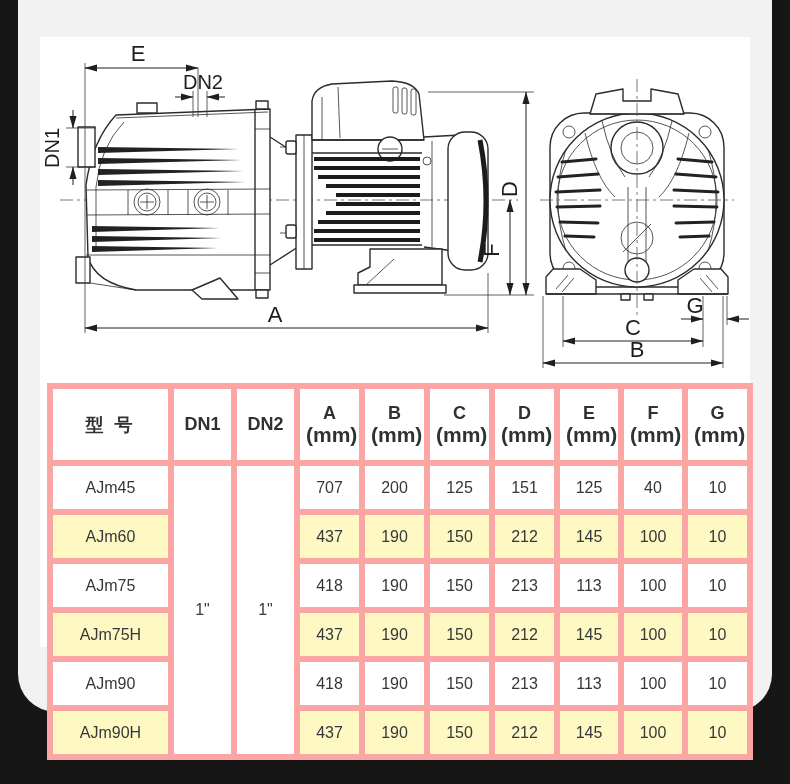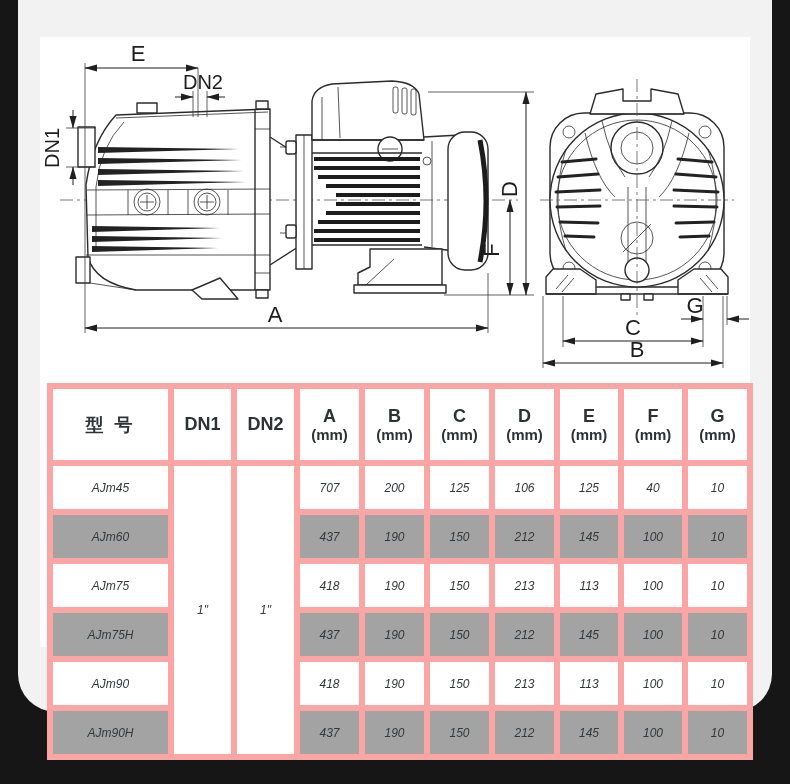--- a/index.html
+++ b/index.html
@@ -39,23 +39,23 @@
   }
   table.spec th,table.spec td{
     border:6px solid #fca5a5;text-align:center;vertical-align:middle;padding:6px;
   }
   table.spec thead th{
     height:59px;font-weight:bold;font-size:18px;color:#2e3235;
     border-bottom:2px solid #34383a;background:#ffffff;
   }
   th.model-h{letter-spacing:3px;}
   .dimh .letter{font-size:18px;line-height:1.15;font-weight:bold;}
-  .dimh .unit{font-size:15px;line-height:1.1;font-weight:bold;}
-  table.spec tbody td{height:31px;font-size:12px;font-style:italic;}
-  tr.stripe td{background:#a3a3a3;}
+  .dimh .unit{font-size:21px;line-height:1.1;font-weight:bold;}
+  table.spec tbody td{height:31px;font-size:16px;}
+  tr.stripe td{background:#fef9c3;}
   td.dn-cell{background:#ffffff;font-size:18px;}
 </style>
 </head>
 <body>
 
 <div class="card">
   <div class="panel">
 
     <svg class="drawing" viewBox="0 0 710 344">
       <defs>
@@ -313,21 +313,21 @@
         </tr>
       </thead>
       <tbody>
         <tr>
           <td>AJm45</td>
           <td class="dn-cell" rowspan="6">1"</td>
           <td class="dn-cell" rowspan="6">1"</td>
           <td>707</td>
           <td>200</td>
           <td>125</td>
-          <td>106</td>
+          <td>151</td>
           <td>125</td>
           <td>40</td>
           <td>10</td>
         </tr>
         <tr class="stripe">
           <td>AJm60</td>
           <td>437</td>
           <td>190</td>
           <td>150</td>
           <td>212</td>

